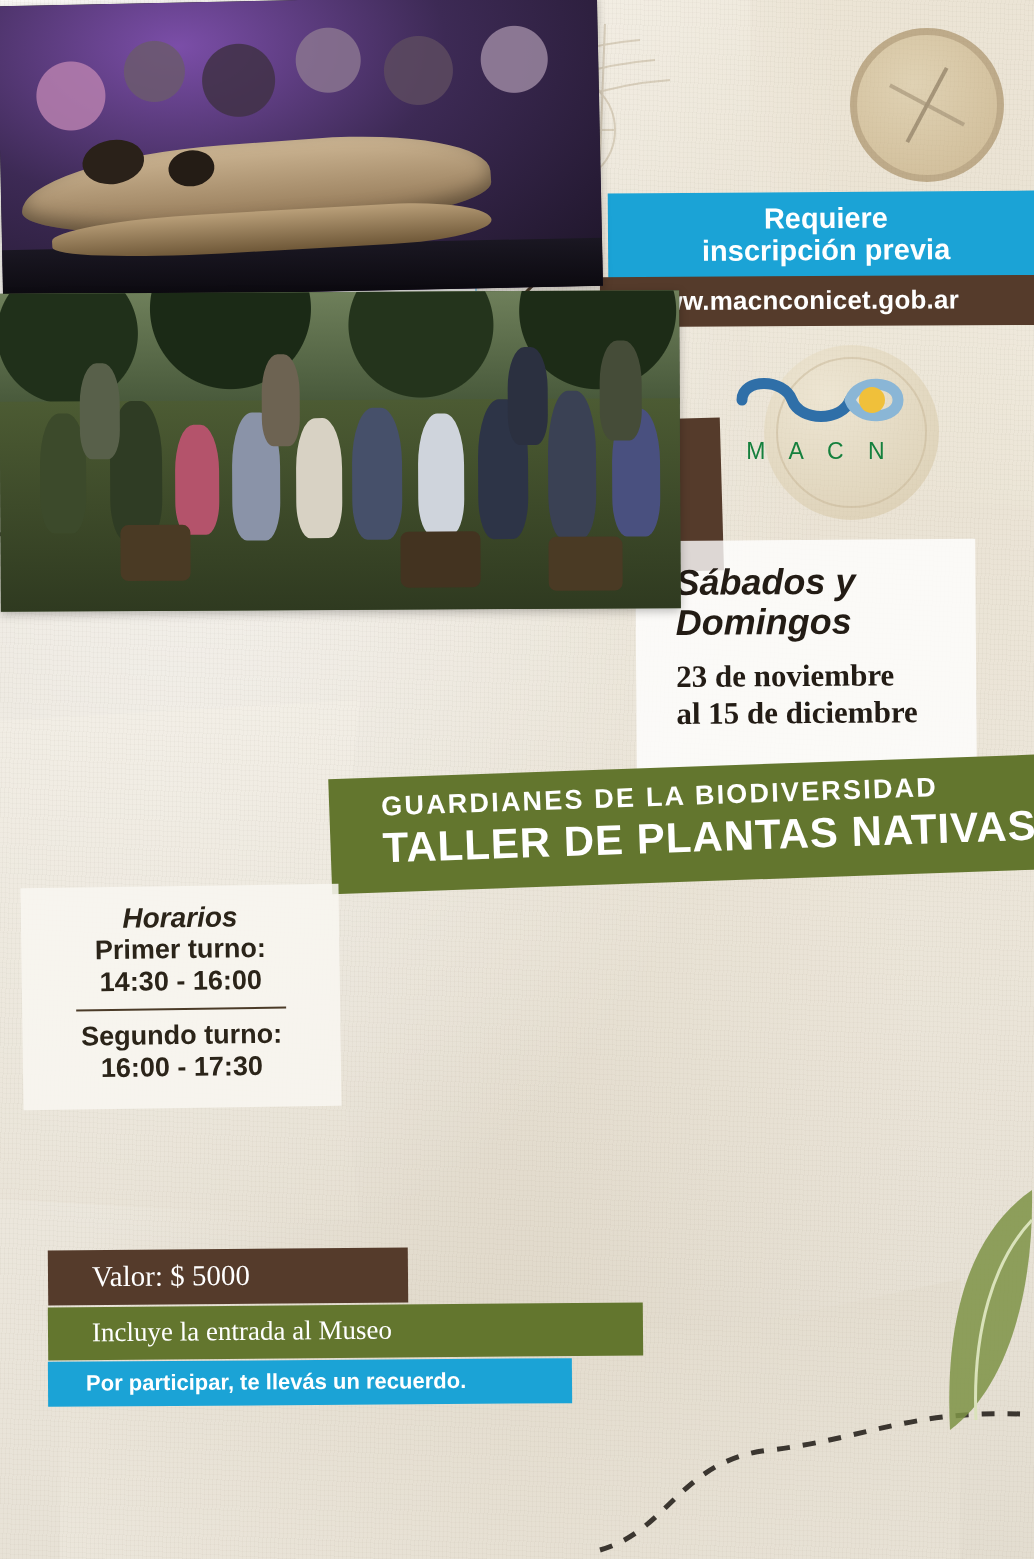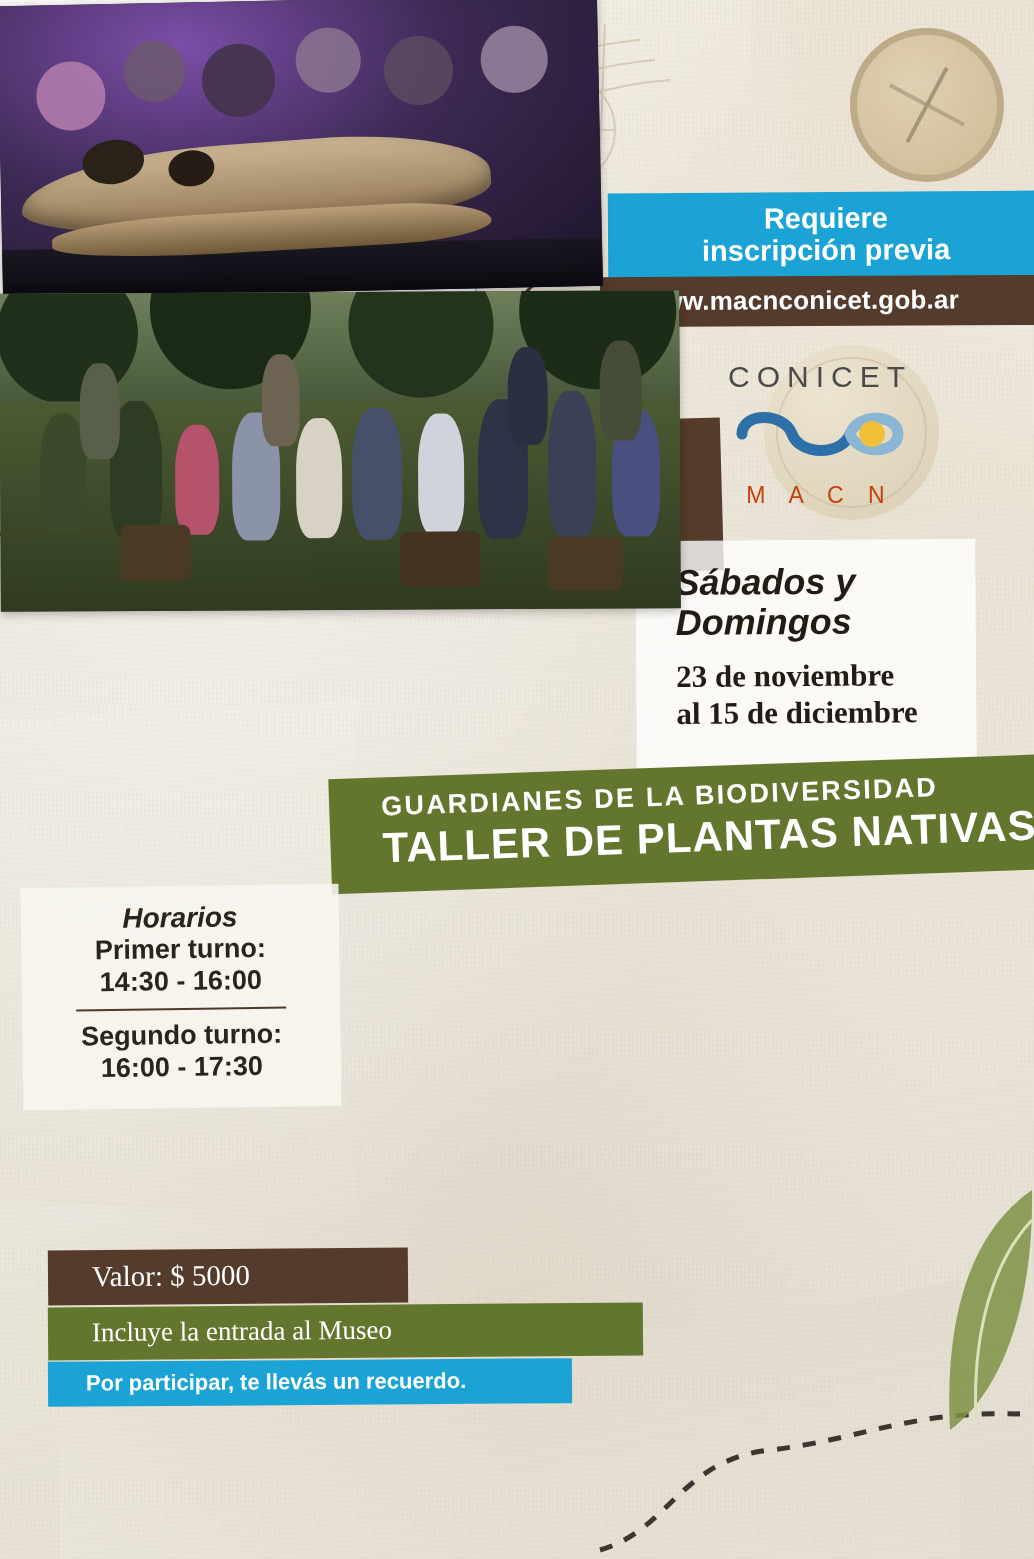--- a/index.html
+++ b/index.html
@@ -122,21 +122,21 @@
      transform:rotate(-3deg);box-shadow:inset 0 -8px 18px rgba(0,0,0,.35);}
   .sk-jaw{position:absolute;left:30px;bottom:8px;width:440px;height:40px;
      background:linear-gradient(180deg,#b99f79,#6f5838);
      border-radius:45% 30% 30% 50% / 60% 70% 60% 50%;transform:rotate(-2deg);}
   .sk-eye{position:absolute;left:62px;bottom:78px;width:62px;height:44px;background:#2a2119;border-radius:50%;transform:rotate(-8deg);}
   .sk-eye2{position:absolute;left:148px;bottom:74px;width:46px;height:36px;background:#241c15;border-radius:50%;transform:rotate(-6deg);}
   .sk-table{position:absolute;left:0;right:0;bottom:0;height:48px;background:linear-gradient(180deg,#1a1722,#0c0a10);}
   
   #conicet{left:700px;top:360px;width:240px;text-align:center;}
   #conicet .cn{font-size:30px;letter-spacing:7px;color:#4a4a4a;font-family:"Liberation Sans",sans-serif;}
-  #conicet .mc{font-size:23px;letter-spacing:9px;color:#c2410c;margin-top:16px;}
+  #conicet .mc{font-size:23px;letter-spacing:9px;color:#15803d;margin-top:6px;}
   .inf{width:180px;height:64px;margin:8px auto 2px;position:relative;}
   
   #dates{left:636px;top:540px;width:340px;height:230px;background:rgba(255,255,255,.8);transform:rotate(-0.4deg);}
   #dates .d1{font-size:36px;font-weight:bold;font-style:italic;color:#231c15;line-height:1.1;padding:22px 0 0 40px;}
   #dates .d2{font-size:31px;font-weight:bold;color:#231c15;line-height:1.2;padding:16px 0 0 40px;font-family:"Liberation Serif",serif;}
   
   #plantas{
     left:330px;top:766px;width:688px;padding:14px 16px 20px 52px;
     transform:rotate(-2deg);
   }
@@ -258,21 +258,20 @@
     <div class="sk-table"></div>
     <div class="skull">
       <div class="sk-body"></div>
       <div class="sk-jaw"></div>
       <div class="sk-eye"></div>
       <div class="sk-eye2"></div>
     </div>
   </div>
 
   <div class="blk" id="conicet">
-    <div class="cn">CONICET</div>
     <div class="inf">
       <svg viewBox="0 0 180 64" width="180" height="64">
         <path d="M12,32 C12,10 54,10 62,32 C70,54 112,54 120,32" stroke="#2f6fa8" stroke-width="11" fill="none" stroke-linecap="round"></path>
         <path d="M120,32 C128,10 168,12 168,32 C168,52 128,54 120,32" stroke="#8ab6d6" stroke-width="11" fill="none" stroke-linecap="round"></path>
         <circle cx="142" cy="32" r="13" fill="#f0c03a"></circle>
       </svg>
     </div>
     <div class="mc">M A C N</div>
   </div>
 

